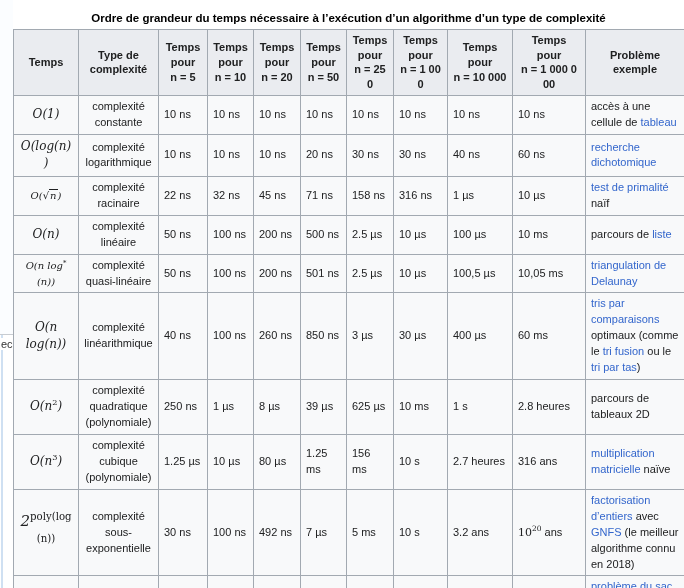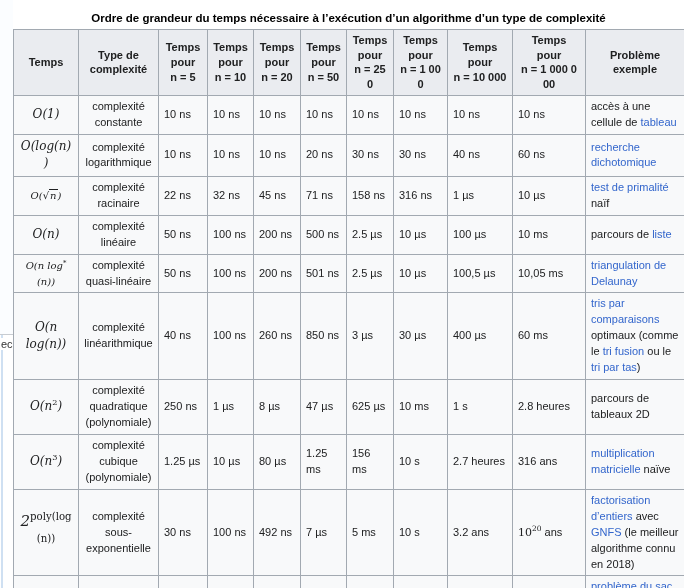--- a/index.html
+++ b/index.html
@@ -153,21 +153,21 @@
           <td class="val">400 µs</td>
           <td class="val">60 ms</td>
           <td><a class="wlink">tris par comparaisons</a> optimaux (comme le <a class="wlink">tri fusion</a> ou le <a class="wlink">tri par tas</a>)</td>
         </tr>
         <tr>
           <td class="math"><span class="math-f m-lg">O(n<sup>2</sup>)</span></td>
           <td class="type">complexité quadratique (polynomiale)</td>
           <td class="val">250 ns</td>
           <td class="val">1 µs</td>
           <td class="val">8 µs</td>
-          <td class="val">47 µs</td>
+          <td class="val">39 µs</td>
           <td class="val">625 µs</td>
           <td class="val">10 ms</td>
           <td class="val">1 s</td>
           <td class="val">2.8 heures</td>
           <td>parcours de tableaux 2D</td>
         </tr>
         <tr>
           <td class="math"><span class="math-f m-lg">O(n<sup>3</sup>)</span></td>
           <td class="type">complexité cubique (polynomiale)</td>
           <td class="val">1.25 µs</td>

